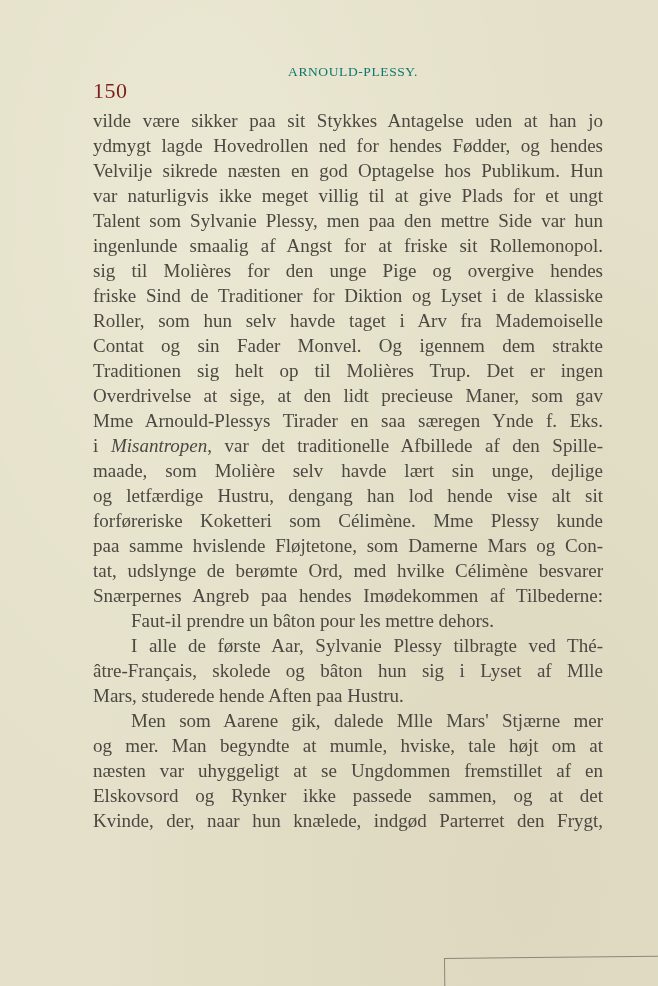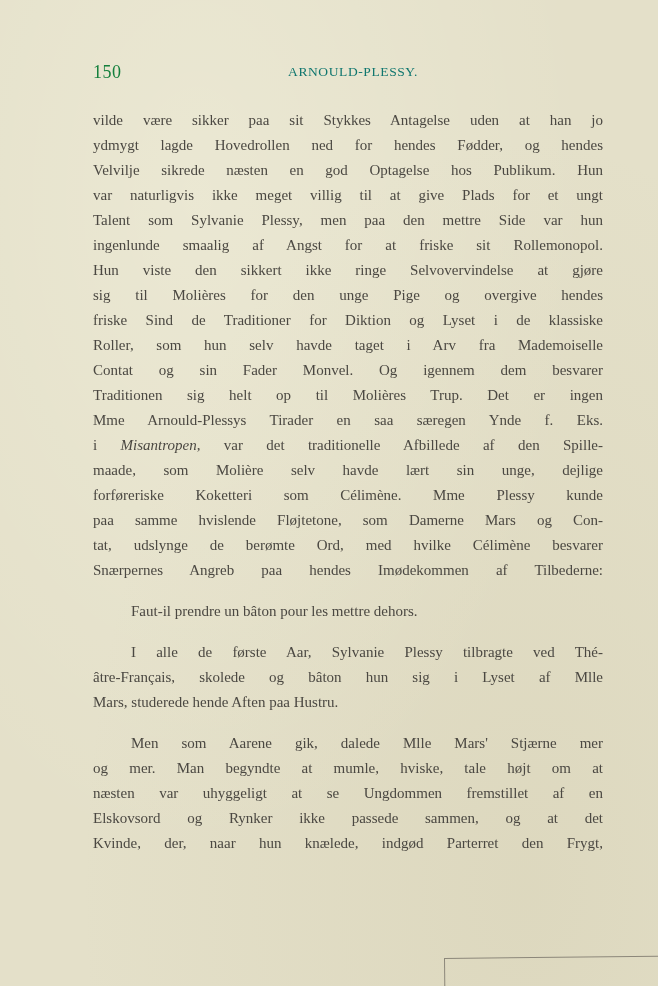--- a/index.html
+++ b/index.html
@@ -27,24 +27,24 @@
     .running-head {
       position: absolute;
       top: 62px;
       left: 0;
       width: 510px;
       height: 22px;
     }
     .page-number {
       position: absolute;
       left: 0;
-      top: 0;
-      font-size: 18px;
+      top: 16px;
+      font-size: 22px;
       letter-spacing: 0.5px;
-      color: #15803d;
+      color: #7f1d1d;
     }
     .head-title {
       position: absolute;
       left: 0;
       width: 510px;
       top: 2px;
       text-align: center;
       font-size: 13.5px;
       letter-spacing: 0.6px;
       color: #0f766e;
@@ -53,32 +53,31 @@
     }
     .body-text {
       position: absolute;
       top: 108px;
       left: 0;
       width: 510px;
     }
     .line {
       height: 25px;
       line-height: 25px;
-      font-size: 15px;
+      font-size: 19px;
       white-space: nowrap;
       text-align: justify;
       text-align-last: justify;
       color: #4b4842;
     }
     .line.short {
       text-align-last: left;
     }
     .line.indent {
       padding-left: 38px;
-      margin-top: 16px;
     }
     .line em {
     }
     .corner-rule {
       position: absolute;
       left: 444px;
       top: 958px;
       width: 214px;
       height: 40px;
       border-top: 1px solid #8c877a;
@@ -96,29 +95,30 @@
     <span class="head-title">ARNOULD-PLESSY.</span>
   </div>
 
   <div class="body-text">
     <div class="line">vilde være sikker paa sit Stykkes Antagelse uden at han jo</div>
     <div class="line">ydmygt lagde Hovedrollen ned for hendes Fødder, og hendes</div>
     <div class="line">Velvilje sikrede næsten en god Optagelse hos Publikum. Hun</div>
     <div class="line">var naturligvis ikke meget villig til at give Plads for et ungt</div>
     <div class="line">Talent som Sylvanie Plessy, men paa den mettre Side var hun</div>
     <div class="line">ingenlunde smaalig af Angst for at friske sit Rollemonopol.</div>
-    <div class="line">Hun viste den sikkert ikke ringe Selvovervindelse at gjøre</div>
     <div class="line">sig til Molières for den unge Pige og overgive hendes</div>
     <div class="line">friske Sind de Traditioner for Diktion og Lyset i de klassiske</div>
     <div class="line">Roller, som hun selv havde taget i Arv fra Mademoiselle</div>
-    <div class="line">Contat og sin Fader Monvel. Og igennem dem besvarer</div>
+    <div class="line">Contat og sin Fader Monvel. Og igennem dem strakte</div>
     <div class="line">Traditionen sig helt op til Molières Trup. Det er ingen</div>
+    <div class="line">Overdrivelse at sige, at den lidt precieuse Maner, som gav</div>
     <div class="line">Mme Arnould-Plessys Tirader en saa særegen Ynde f. Eks.</div>
     <div class="line"><span>i </span><em>Misantropen</em><span>, var det traditionelle Afbillede af den Spille-</span></div>
     <div class="line">maade, som Molière selv havde lært sin unge, dejlige</div>
+    <div class="line">og letfærdige Hustru, dengang han lod hende vise alt sit</div>
     <div class="line">forføreriske Koketteri som Célimène. Mme Plessy kunde</div>
     <div class="line">paa samme hvislende Fløjtetone, som Damerne Mars og Con-</div>
     <div class="line">tat, udslynge de berømte Ord, med hvilke Célimène besvarer</div>
     <div class="line">Snærpernes Angreb paa hendes Imødekommen af Tilbederne:</div>
     <div class="line indent short">Faut-il prendre un bâton pour les mettre dehors.</div>
     <div class="line indent">I alle de første Aar, Sylvanie Plessy tilbragte ved Thé-</div>
     <div class="line">âtre-Français, skolede og bâton hun sig i Lyset af Mlle</div>
     <div class="line short">Mars, studerede hende Aften paa Hustru.</div>
     <div class="line indent">Men som Aarene gik, dalede Mlle Mars' Stjærne mer</div>
     <div class="line">og mer. Man begyndte at mumle, hviske, tale højt om at</div>

